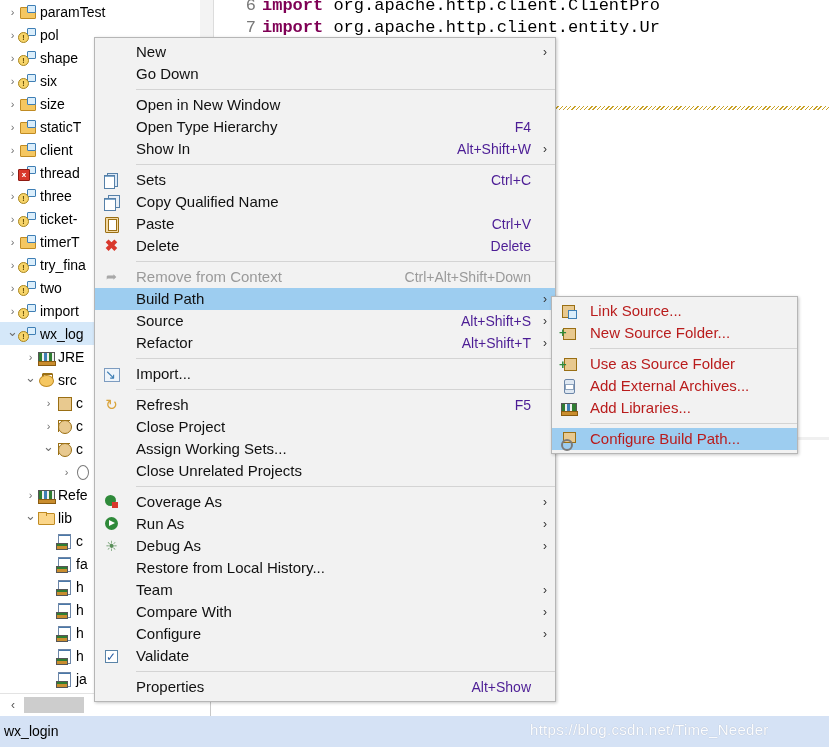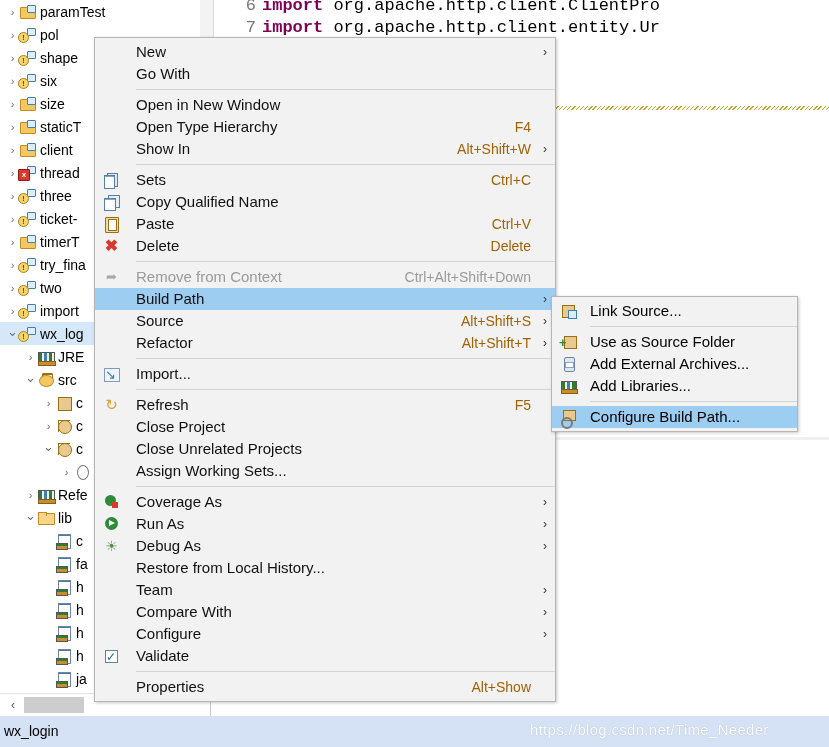--- a/index.html
+++ b/index.html
@@ -205,32 +205,32 @@
   }
   .mi{
     position:relative;height:22px;line-height:22px;white-space:nowrap;cursor:default;
   }
   .mi.sel{background:#9dcdf0;}
   .mi.disabled .mi-label,.mi.disabled .mi-key{color:#9a9a9a;}
   .mi-icon{
     position:absolute;left:8px;top:3px;width:17px;height:16px;
   }
   .mi-label{position:absolute;left:41px;top:0;}
-  .mi-key{position:absolute;right:24px;top:0;font-size:14px;color:#a16207;}
+  .mi-key{position:absolute;right:24px;top:0;font-size:14px;color:#4c1d95;}
   .mi-arrow{
     position:absolute;right:8px;top:0;font-size:12px;color:#333;line-height:22px;
   }
   .msep{height:1px;margin:4px 0 4px 41px;background:#d4d4d4;}
 
   
   #submenu{
     position:absolute;left:551px;top:296px;width:247px;
     background:#f2f2f2;border:1px solid #b6b6b6;
     box-shadow:1px 1px 3px rgba(0,0,0,.22);
-    font-family:"Liberation Sans",sans-serif;font-size:15px;color:#000000;
+    font-family:"Liberation Sans",sans-serif;font-size:15px;color:#b91c1c;
     padding:3px 0;box-sizing:border-box;z-index:30;
   }
   #submenu .mi-label{left:38px;}
   #submenu .msep{margin-left:38px;}
 
   
   .icn{display:block;width:17px;height:16px;position:relative;}
   .icn-copy:before{content:"";position:absolute;left:4px;top:1px;width:9px;height:12px;background:#dbe9f7;border:1px solid #5680a8;}
   .icn-copy:after{content:"";position:absolute;left:1px;top:3px;width:9px;height:12px;background:#fff;border:1px solid #5680a8;
     box-shadow:inset 0 3px 0 -2px #7fa8cc, inset 0 6px 0 -5px #7fa8cc, inset 0 9px 0 -8px #7fa8cc;}
@@ -344,21 +344,21 @@
 <div id="watermark">
   <span>https://blog.csdn.net/Time_Needer</span>
 </div>
 
 <div id="ctxmenu">
     <div class="mi">
       <span class="mi-label">New</span>
       <span class="mi-arrow">›</span>
     </div>
     <div class="mi">
-      <span class="mi-label">Go With</span>
+      <span class="mi-label">Go Down</span>
     </div>
     <div class="msep"></div>
     <div class="mi">
       <span class="mi-label">Open in New Window</span>
     </div>
     <div class="mi">
       <span class="mi-label">Open Type Hierarchy</span>
       <span class="mi-key">F4</span>
     </div>
     <div class="mi">
@@ -428,24 +428,24 @@
       <span class="mi-icon">
         <span class="icn icn-refresh">↻</span>
       </span>
       <span class="mi-label">Refresh</span>
       <span class="mi-key">F5</span>
     </div>
     <div class="mi">
       <span class="mi-label">Close Project</span>
     </div>
     <div class="mi">
+      <span class="mi-label">Assign Working Sets...</span>
+    </div>
+    <div class="mi">
       <span class="mi-label">Close Unrelated Projects</span>
-    </div>
-    <div class="mi">
-      <span class="mi-label">Assign Working Sets...</span>
     </div>
     <div class="msep"></div>
     <div class="mi">
       <span class="mi-icon">
         <span class="icn icn-coverage"></span>
       </span>
       <span class="mi-label">Coverage As</span>
       <span class="mi-arrow">›</span>
     </div>
     <div class="mi">
@@ -490,20 +490,26 @@
     </div>
   </div>
 
 <div id="submenu">
     <div class="mi">
       <span class="mi-icon">
         <span class="icn icn-linksrc"></span>
       </span>
       <span class="mi-label">Link Source...</span>
     </div>
+    <div class="mi">
+      <span class="mi-icon">
+        <span class="icn icn-newsrc"></span>
+      </span>
+      <span class="mi-label">New Source Folder...</span>
+    </div>
     <div class="msep"></div>
     <div class="mi">
       <span class="mi-icon">
         <span class="icn icn-usesrc"></span>
       </span>
       <span class="mi-label">Use as Source Folder</span>
     </div>
     <div class="mi">
       <span class="mi-icon">
         <span class="icn icn-archive"></span>

